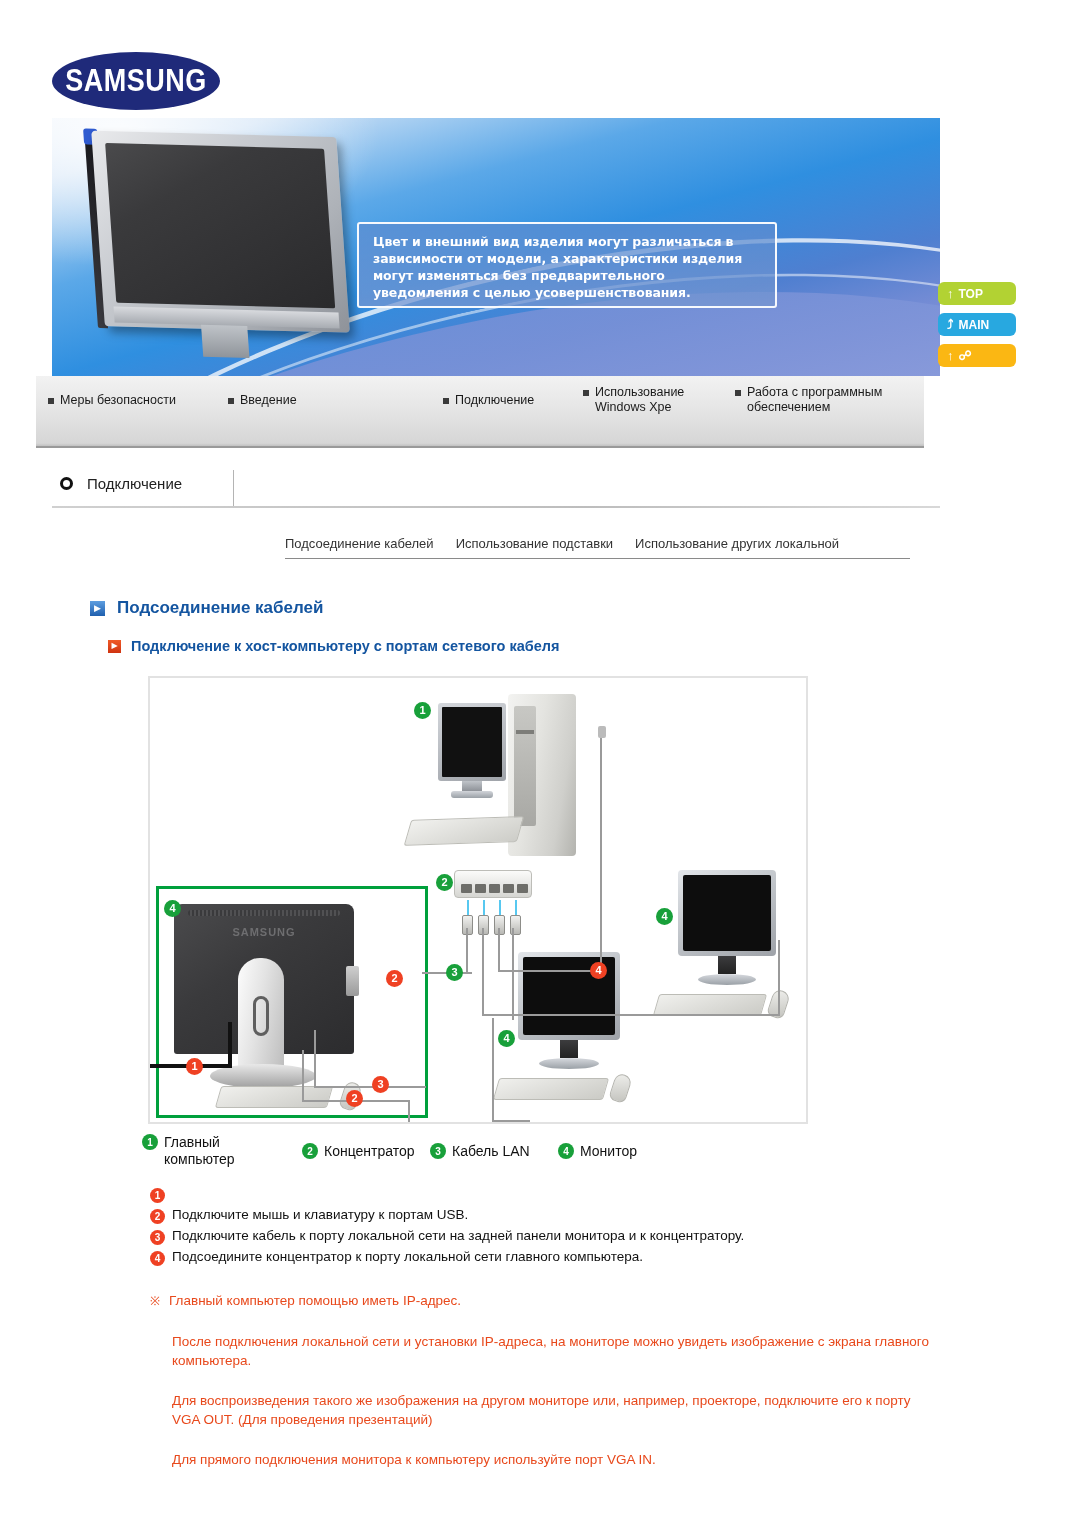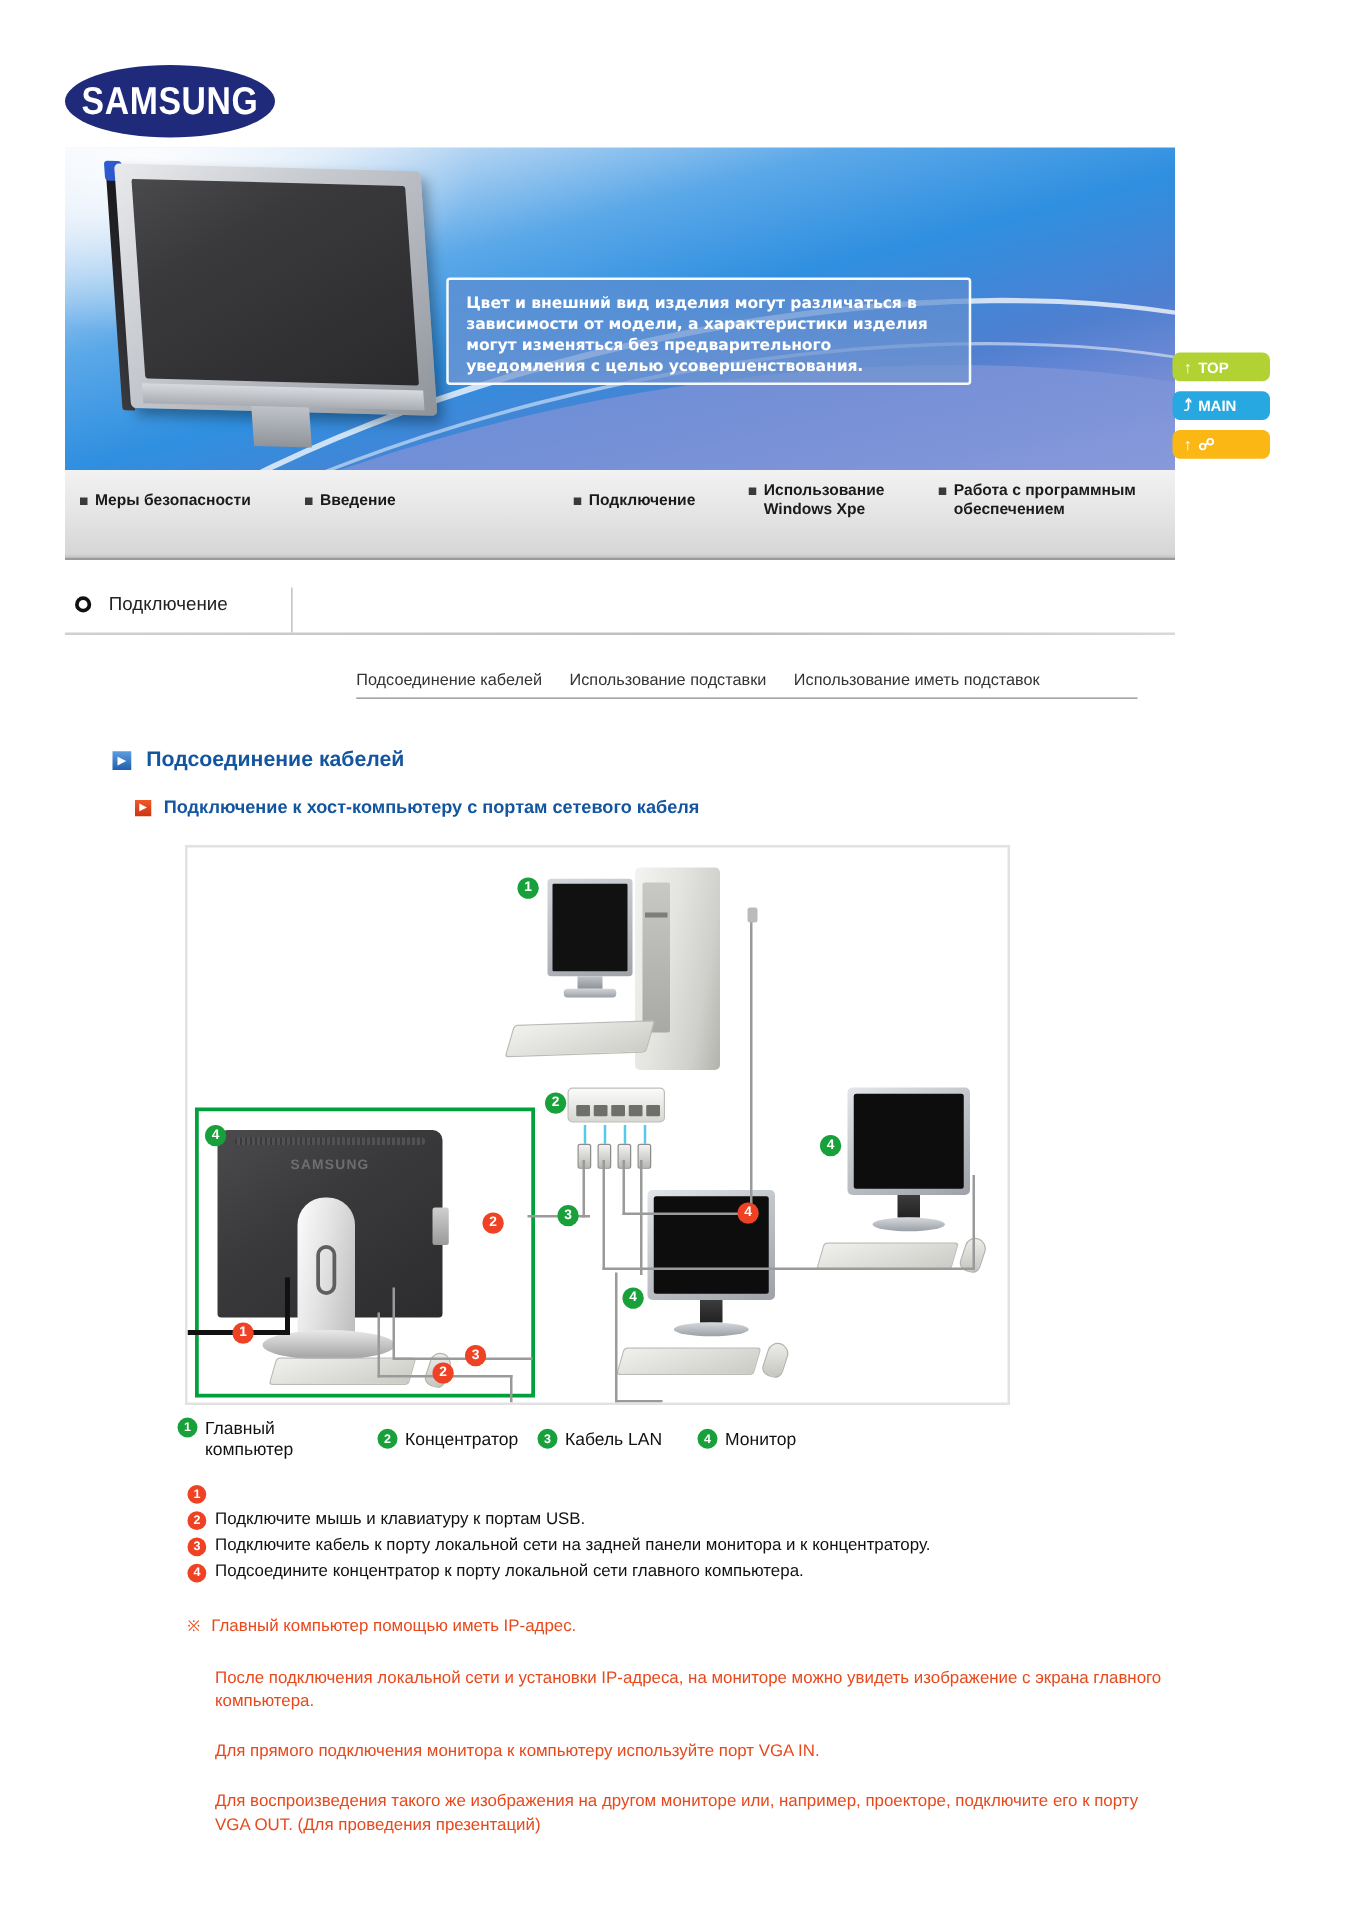--- a/index.html
+++ b/index.html
@@ -152,25 +152,24 @@
     cursor: pointer;
     user-select: none;
   }
   .sbtn.green  { background: #b2d233; }
   .sbtn.blue   { background: #28a8e0; }
   .sbtn.orange { background: #fbb713; }
   .sbtn .gly { font-size: 13px; line-height: 1; }
 
   
   .navbar {
-    position: absolute; left: 52px; top: 376px;
+    position: absolute; left: 36px; top: 376px;
     width: 888px; height: 72px;
     background: linear-gradient(180deg,#f2f2f2 0%, #e6e6e6 45%, #d6d6d6 96%, #c2c2c2 100%);
     border-bottom: 2px solid #9a9a9a;
-    font-weight: bold;
   }
   .navrow {
     position: absolute; left: 12px;
     display: flex; align-items: center;
   }
   .navrow.r1 { top: 9px; }
   .navrow.r2 { top: 42px; }
   .navitem {
     display: flex; align-items: flex-start; gap: 6px;
     color: #1a1a1a;
@@ -523,21 +522,21 @@
   <div class="crumb">
     <span class="oicon"></span>
     <span class="ctext">Подключение</span>
   </div>
   <div class="crumb-div"></div>
   <div class="crumb-rule"></div>
 
   <div class="subtabs">
     <span class="subtab">Подсоединение кабелей</span>
     <span class="subtab">Использование подставки</span>
-    <span class="subtab">Использование иметь подставок</span>
+    <span class="subtab">Использование других локальной</span>
   </div>
 
   <div class="h1row">
     <span class="sq-blue">▶</span>
     <span class="h1txt">Подсоединение кабелей</span>
   </div>
   <div class="h2row">
     <span class="sq-red">▶</span>
     <span class="h2txt">Подключение к хост-компьютеру с портам сетевого кабеля</span>
   </div>
@@ -690,17 +689,17 @@
       <span>Подсоедините концентратор к порту локальной сети главного компьютера.</span>
     </div>
   </div>
 
   <div class="notes">
     <div class="note-first">
       <span class="star">※</span>
       <span>Главный компьютер помощью иметь IP-адрес.</span>
     </div>
     <div class="note-p">После подключения локальной сети и установки IP-адреса, на мониторе можно увидеть изображение с экрана главного компьютера.</div>
+    <div class="note-p">Для воспроизведения такого же изображения на другом мониторе или, например, проекторе, подключите его к порту VGA OUT. (Для проведения презентаций)</div>
     <div class="note-p">Для прямого подключения монитора к компьютеру используйте порт VGA IN.</div>
-    <div class="note-p">Для воспроизведения такого же изображения на другом мониторе или, например, проекторе, подключите его к порту VGA OUT. (Для проведения презентаций)</div>
   </div>
 
 </div>
 
 </body></html>

